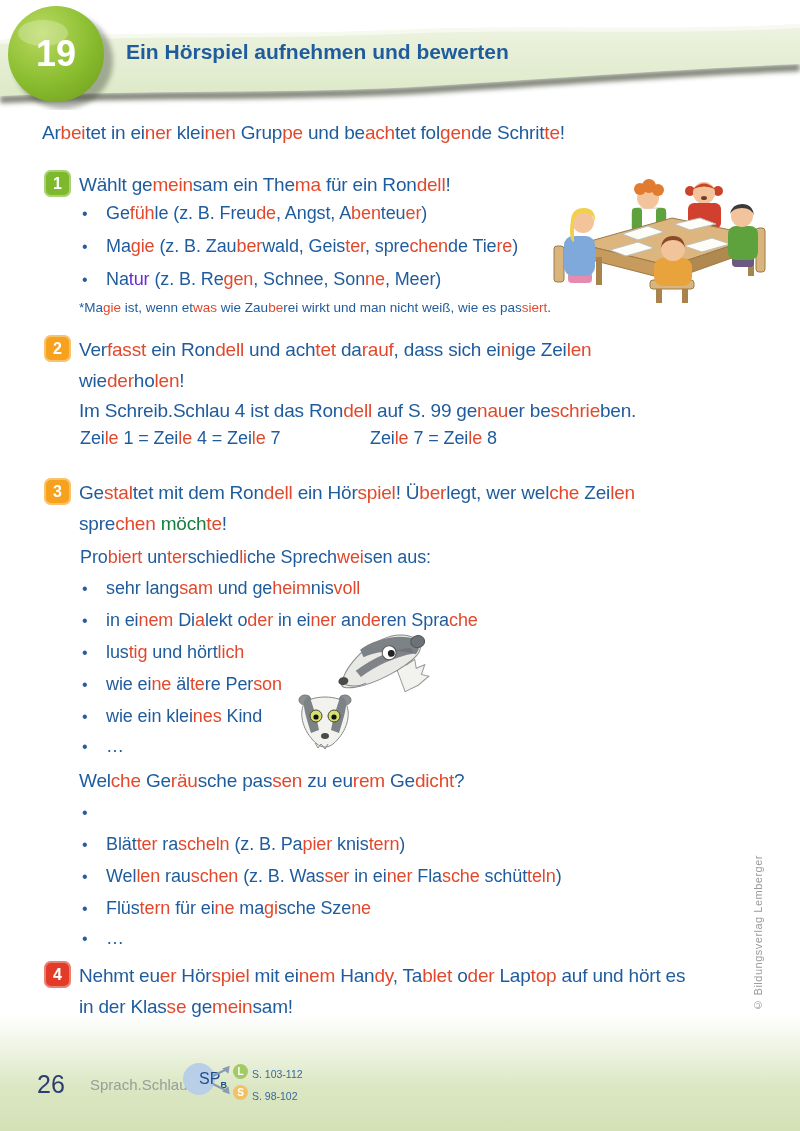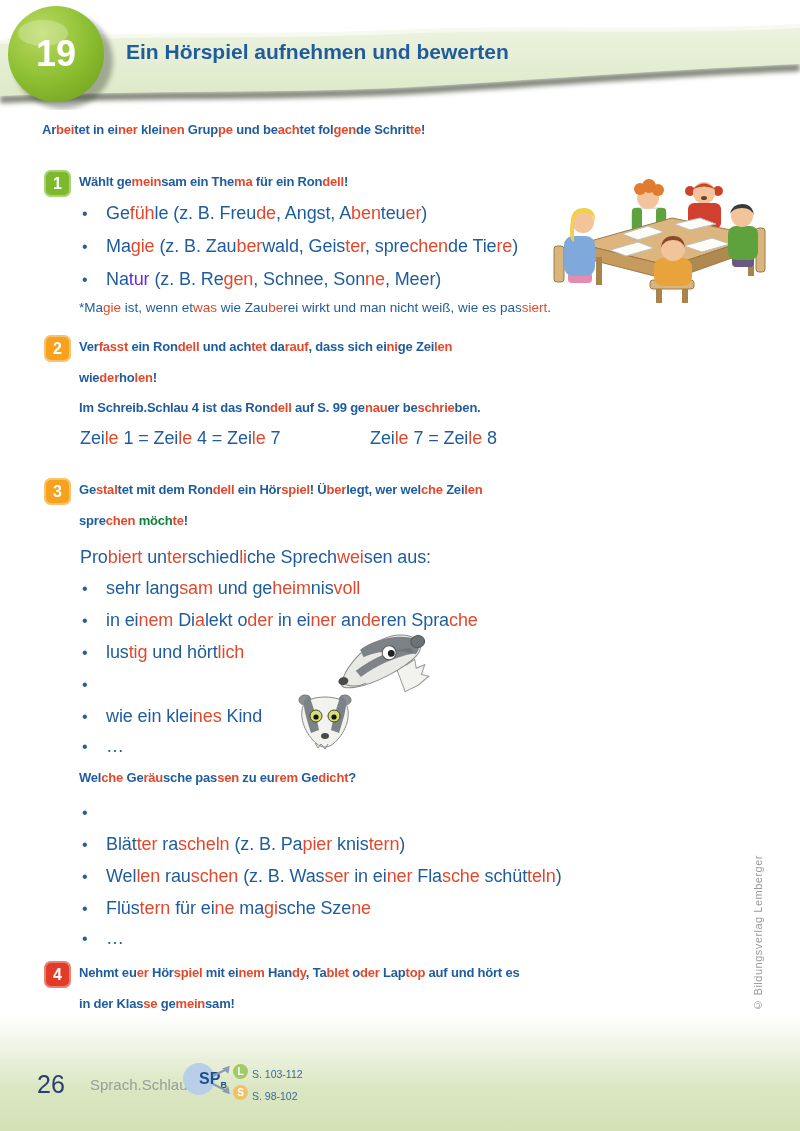--- a/index.html
+++ b/index.html
@@ -1,36 +1,36 @@
 <!DOCTYPE html>
 <html><head>
 <meta charset="utf-8">
 <style>
   html,body{margin:0;padding:0;background:#fff;}
   .page{position:relative;width:800px;height:1131px;background:#ffffff;overflow:hidden;
         font-family:"Liberation Sans",sans-serif;}
   .abs{position:absolute;white-space:nowrap;}
-  .h19{font-size:13px;font-weight:bold;letter-spacing:-0.2px;}
+  .h19{font-size:19px;font-weight:normal;letter-spacing:-0.2px;}
   .b18{font-size:18px;letter-spacing:-0.1px;}
   .title{font-size:21px;font-weight:bold;color:#1f5c9e;}
   .badge{width:27px;height:27px;border-radius:7px;color:#fff;font-weight:bold;font-size:16px;
          display:flex;align-items:center;justify-content:center;
          box-shadow:inset 0 0 0 2px rgba(255,255,255,0.35);}
   .row{position:absolute;display:flex;align-items:flex-start;}
   .dot{color:#2a5c9c;font-size:16px;width:24px;flex:0 0 24px;line-height:22px;}
   .footnote{font-size:13.5px;letter-spacing:0;}
   .lessonnum{position:absolute;left:0;top:4px;width:112px;height:100px;display:flex;
              align-items:center;justify-content:center;color:#fff;font-size:36px;font-weight:bold;}
   .footer-grad{position:absolute;left:0;top:1015px;width:800px;height:116px;
       background:linear-gradient(to bottom, rgba(219,231,195,0) 0%, #dbe7c3 62%, #d3e1b6 100%);}
   .pagenum{font-size:25px;color:#2c3e6e;}
   .series{font-size:15px;color:#9b9b9b;}
   .spcircle{position:absolute;left:183px;top:1063px;width:32px;height:32px;border-radius:50%;
       background:#b9cfe8;display:flex;align-items:center;justify-content:center;color:#1d4f8f;}
-  .sp-main{font-size:16px;font-weight:bold;margin-left:28px;}
+  .sp-main{font-size:16px;font-weight:normal;margin-left:28px;}
   .sp-sub{font-size:9px;font-weight:bold;align-self:flex-end;margin-bottom:5px;}
   .refcircle{position:absolute;width:15px;height:15px;border-radius:50%;color:#fff;
       font-size:10px;font-weight:bold;display:flex;align-items:center;justify-content:center;}
   .reflabel{position:absolute;font-size:10.5px;color:#3b679f;}
   .desc{position:absolute;left:310px;top:1063px;font-size:13px;color:#8f9190;line-height:20px;white-space:nowrap;}
   .copyright{position:absolute;left:752px;top:855px;font-size:11px;color:#9a9a9a;
       writing-mode:vertical-rl;transform:rotate(180deg);letter-spacing:0.5px;}
   svg{display:block;}
 </style>
 </head>
@@ -159,20 +159,21 @@
   <div class="row b18" style="left:82px;top:610px;">
     <span class="dot">•</span>
     <span><span style="color: rgb(31, 92, 158);">in ei</span><span style="color: rgb(226, 73, 44);">nem</span><span style="color: rgb(31, 92, 158);"> Di</span><span style="color: rgb(226, 73, 44);">a</span><span style="color: rgb(31, 92, 158);">lekt o</span><span style="color: rgb(226, 73, 44);">der</span><span style="color: rgb(31, 92, 158);"> in ei</span><span style="color: rgb(226, 73, 44);">ner</span><span style="color: rgb(31, 92, 158);"> an</span><span style="color: rgb(226, 73, 44);">de</span><span style="color: rgb(31, 92, 158);">ren Spra</span><span style="color: rgb(226, 73, 44);">che</span></span>
   </div>
   <div class="row b18" style="left:82px;top:642px;">
     <span class="dot">•</span>
     <span><span style="color: rgb(31, 92, 158);">lus</span><span style="color: rgb(226, 73, 44);">tig</span><span style="color: rgb(31, 92, 158);"> und hört</span><span style="color: rgb(226, 73, 44);">lich</span></span>
   </div>
   <div class="row b18" style="left:82px;top:674px;">
     <span class="dot">•</span>
+    <span><span style="color: rgb(31, 92, 158);">wie ei</span><span style="color: rgb(226, 73, 44);">ne</span><span style="color: rgb(31, 92, 158);"> äl</span><span style="color: rgb(226, 73, 44);">te</span><span style="color: rgb(31, 92, 158);">re Per</span><span style="color: rgb(226, 73, 44);">son</span></span>
   </div>
   <div class="row b18" style="left:82px;top:706px;">
     <span class="dot">•</span>
     <span><span style="color: rgb(31, 92, 158);">wie ein klei</span><span style="color: rgb(226, 73, 44);">nes</span><span style="color: rgb(31, 92, 158);"> Kind</span></span>
   </div>
   <div class="row b18" style="left:82px;top:736px;">
     <span class="dot">•</span>
     <span><span style="color: rgb(31, 92, 158);">…</span></span>
   </div>
 

